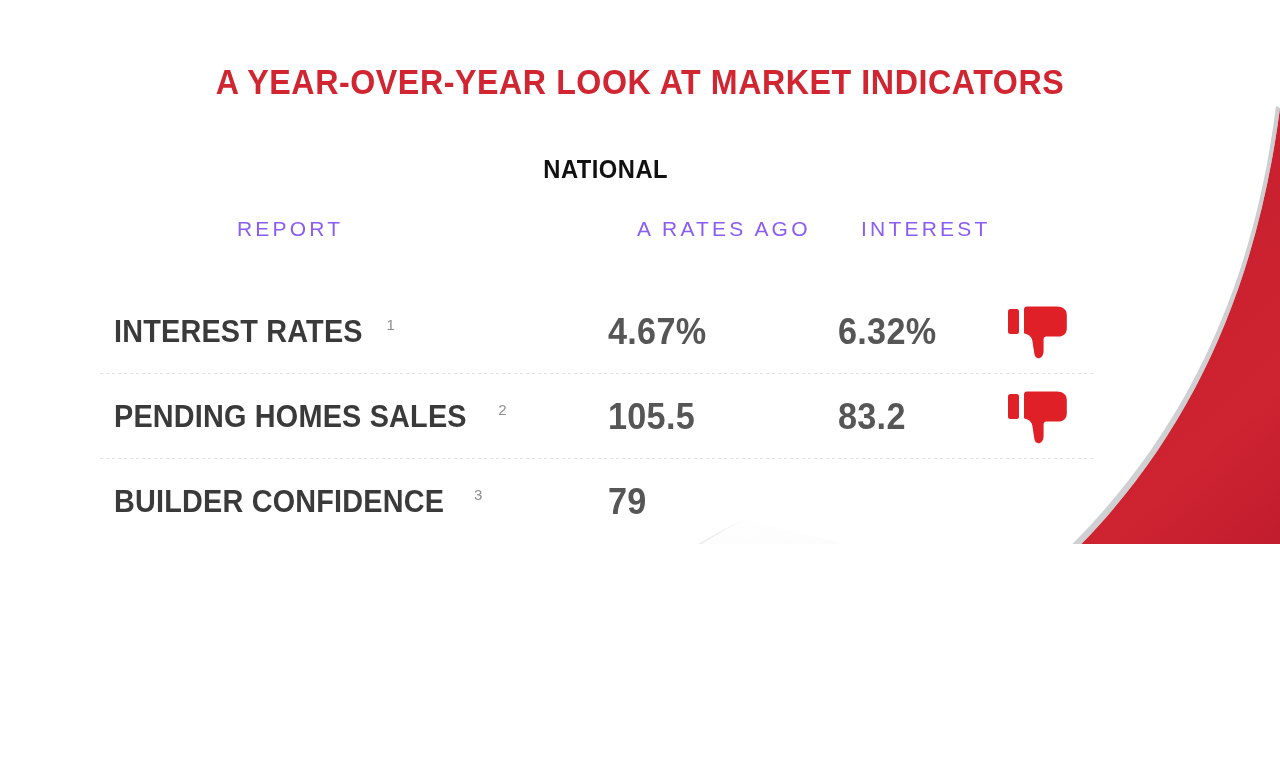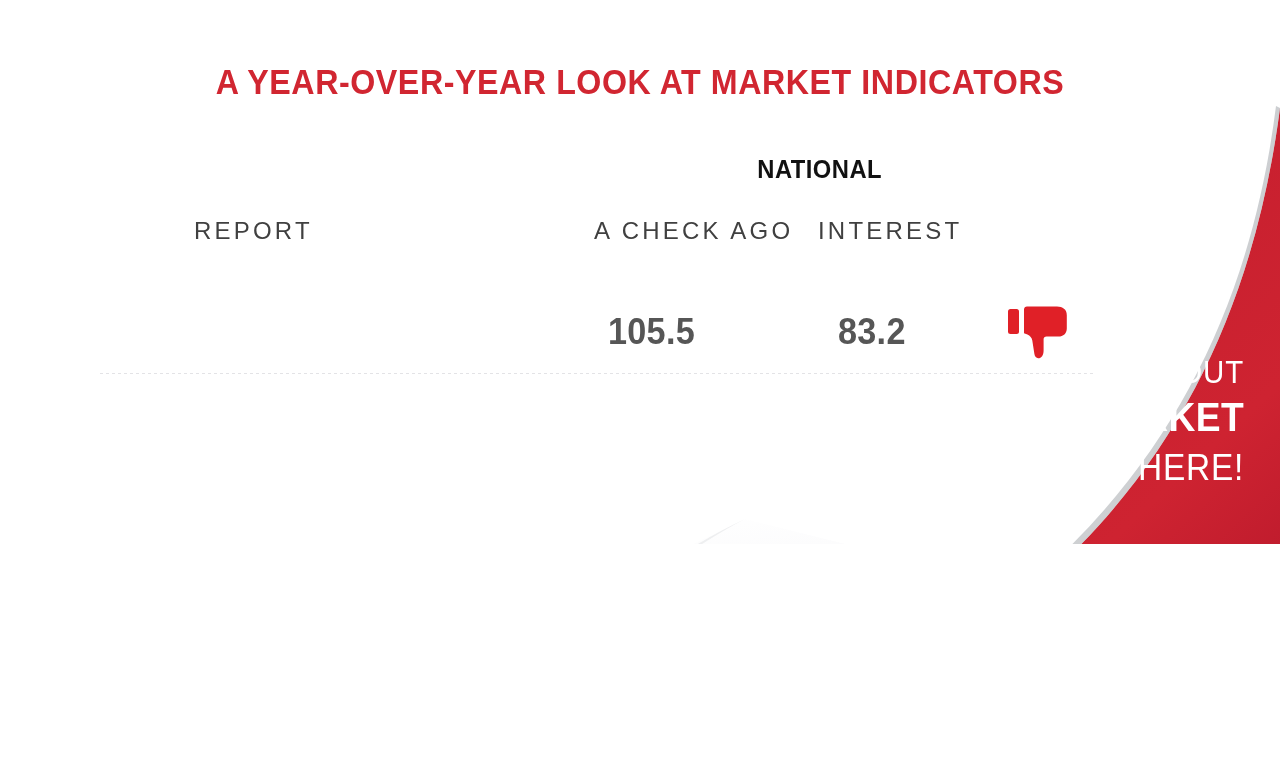--- a/index.html
+++ b/index.html
@@ -51,43 +51,44 @@
 
   
   .table-wrap {
     position: absolute;
     left: 100px;
     top: 155px;
     width: 1000px;
   }
 
   .national-head {
-    text-align: center;
+    text-align: left;
     padding-left: 440px;
     font-weight: 700;
     font-size: 25px;
     color: #111111;
     letter-spacing: 0.5px;
     font-family: "Liberation Sans", sans-serif;
     height: 40px;
   }
   .national-head span { display: inline-block; transform: scaleX(0.95); }
 
   .col-heads {
     position: relative;
     height: 56px;
   }
   .col-head {
     position: absolute;
     top: 22px;
-    font-size: 24px;
-    color: #404040;
+    font-size: 21px;
+    color: #8b5cf6;
     letter-spacing: 3.2px;
     font-weight: 400;
     white-space: nowrap;
+    margin-left: 43px;
   }
   .col-head.report  { left: 94px; }
   .col-head.prev    { left: 494px; }
   .col-head.curr    { left: 718px; }
 
   .rows { position: relative; margin-top: 38px; }
 
   .row {
     position: relative;
     height: 85px;
@@ -253,33 +254,35 @@
   <div class="title">A YEAR-OVER-YEAR LOOK AT MARKET INDICATORS</div>
 
   <div class="table-wrap">
 
     <div class="national-head">
       <span>NATIONAL</span>
     </div>
 
     <div class="col-heads">
       <div class="col-head report">REPORT</div>
-      <div class="col-head prev">A CHECK AGO</div>
+      <div class="col-head prev">A RATES AGO</div>
       <div class="col-head curr">INTEREST</div>
     </div>
 
     <div class="rows">
 
-
       <div class="row">
+        <div class="cell label">
+          <span class="txt">INTEREST RATES</span><sup>1</sup>
+        </div>
         <div class="cell value prev">
-          <span>105.5</span>
+          <span>4.67%</span>
         </div>
         <div class="cell value curr">
-          <span>83.2</span>
+          <span>6.32%</span>
         </div>
         <div class="cell trend">
           <svg viewBox="0 0 70 62" xmlns="http://www.w3.org/2000/svg" aria-hidden="true">
             <rect x="3" y="8" width="11" height="25" rx="2.5" fill="#E02027"></rect>
             <path d="M19,8.5
                      C19,6.8 20.3,5.6 22,5.6
                      L52,5.6
                      C57.6,5.6 61.8,8.4 61.8,14.2
                      L61.8,27.5
                      C61.8,32.5 58.3,35.6 53.4,35.6
@@ -289,25 +292,62 @@
                      C38.6,54.0 36.5,57.2 33.2,57.2
                      C31.2,57.2 29.8,55.6 29.4,53.1
                      L27.3,39.6
                      C26.9,37.0 25.0,34.7 22.4,33.6
                      L19,32.2 Z" fill="#E02027"></path>
           </svg>
         </div>
         <div class="divider"></div>
       </div>
 
+      <div class="row">
+        <div class="cell label">
+          <span class="txt">PENDING HOMES SALES</span><sup>2</sup>
+        </div>
+        <div class="cell value prev">
+          <span>105.5</span>
+        </div>
+        <div class="cell value curr">
+          <span>83.2</span>
+        </div>
+        <div class="cell trend">
+          <svg viewBox="0 0 70 62" xmlns="http://www.w3.org/2000/svg" aria-hidden="true">
+            <rect x="3" y="8" width="11" height="25" rx="2.5" fill="#E02027"></rect>
+            <path d="M19,8.5
+                     C19,6.8 20.3,5.6 22,5.6
+                     L52,5.6
+                     C57.6,5.6 61.8,8.4 61.8,14.2
+                     L61.8,27.5
+                     C61.8,32.5 58.3,35.6 53.4,35.6
+                     L41.5,35.6
+                     C39.8,35.6 38.6,36.7 38.6,38.3
+                     L38.6,49.4
+                     C38.6,54.0 36.5,57.2 33.2,57.2
+                     C31.2,57.2 29.8,55.6 29.4,53.1
+                     L27.3,39.6
+                     C26.9,37.0 25.0,34.7 22.4,33.6
+                     L19,32.2 Z" fill="#E02027"></path>
+          </svg>
+        </div>
+        <div class="divider"></div>
+      </div>
+
+      <div class="row last">
+        <div class="cell label">
+          <span class="txt">BUILDER CONFIDENCE</span><sup>3</sup>
+        </div>
+        <div class="cell value prev">
+          <span>79</span>
+        </div>
+        <div class="cell value curr">
+          <span></span>
+        </div>
+
+      </div>
 
     </div>
   </div>
 
-  <div class="cta">
-    <span class="l1">CHECK OUT</span>
-    <span class="l2">LOCAL MARKET</span>
-    <span class="l3">
-      <span class="strong">NUMBERS</span><span class="light">HERE!</span>
-    </span>
-  </div>
 
 </div>
 
 </body></html>

